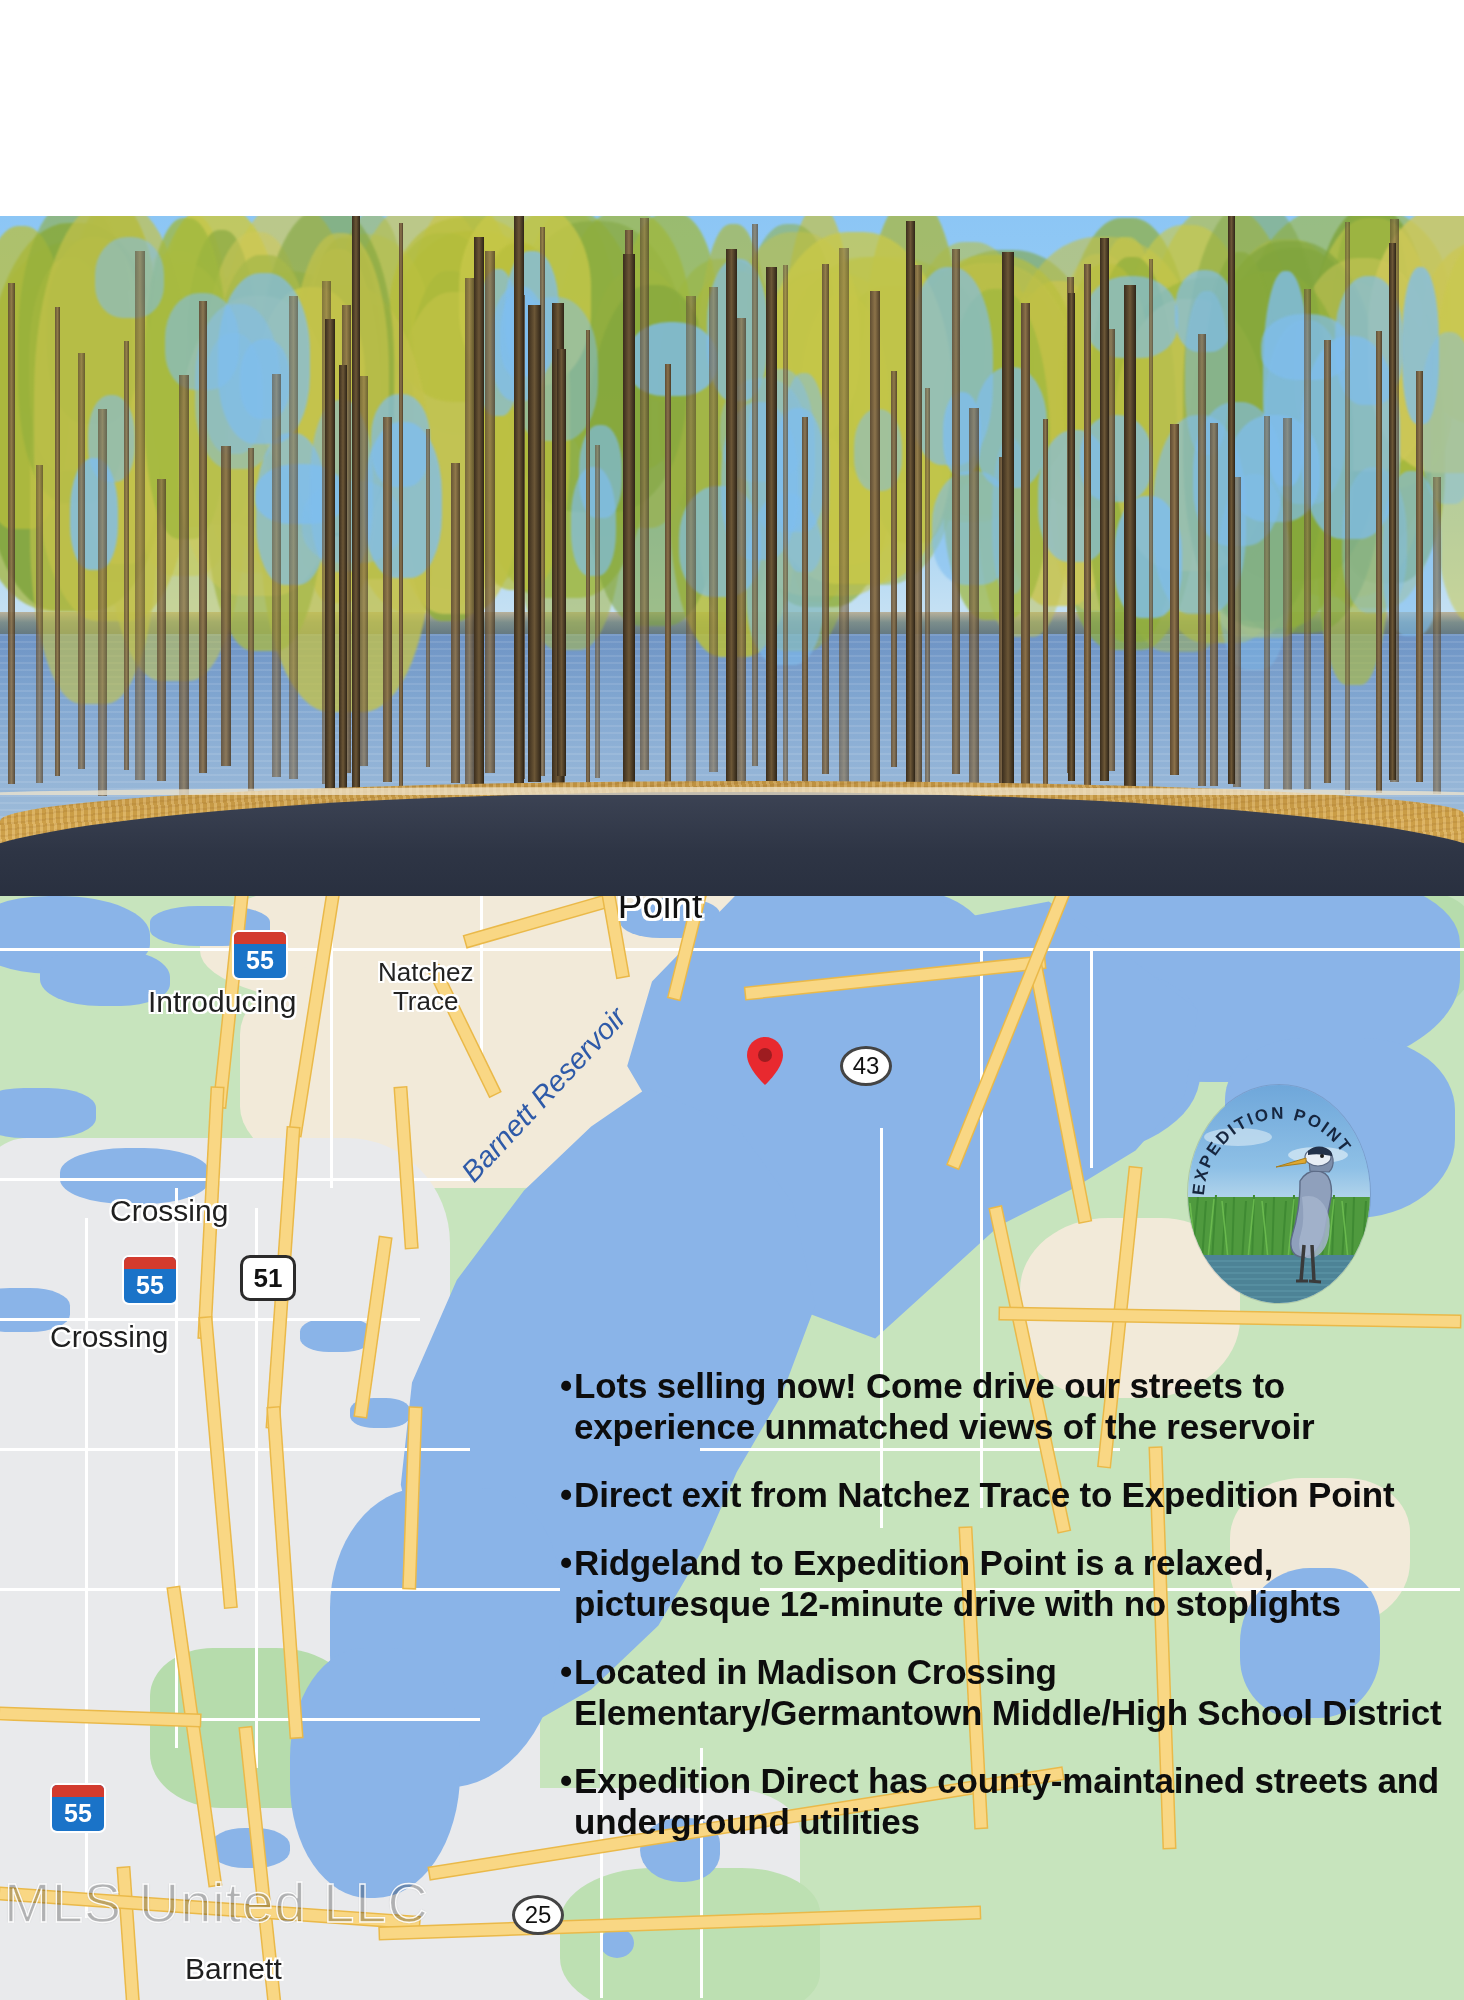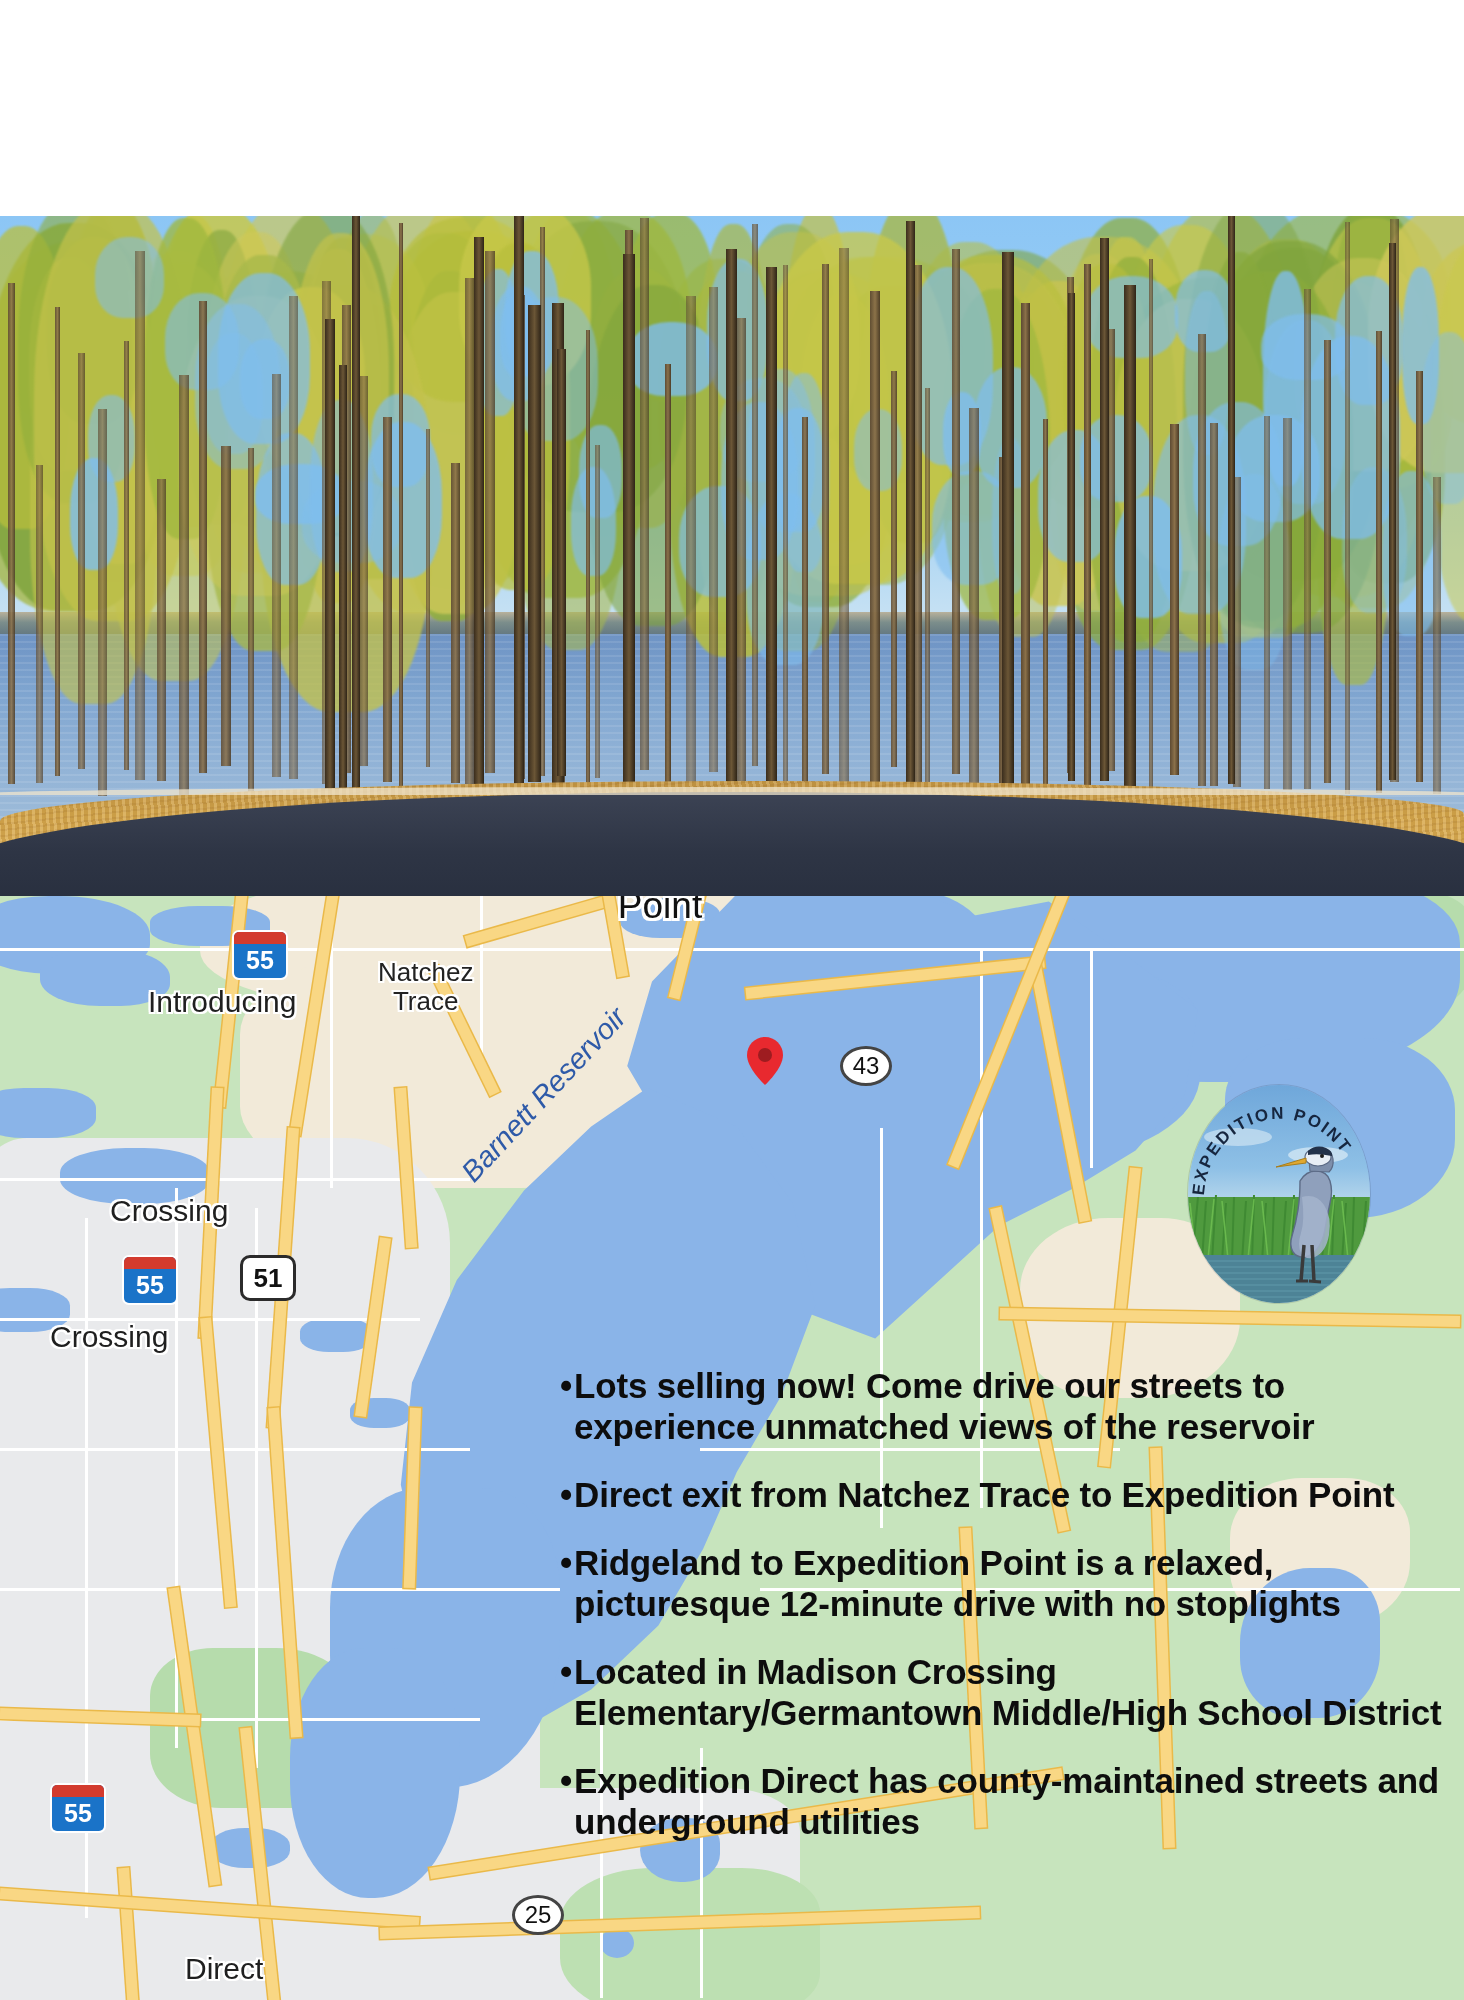--- a/index.html
+++ b/index.html
@@ -316,21 +316,21 @@
     <div class="shield-rd" style="left:840px;top:158px;">
         <span>43</span>
       </div>
     <div class="shield-rd" style="left:512px;top:1007px;">
         <span>25</span>
       </div>
 
     <div class="city-label" style="left:148px;top:97px;">Introducing</div>
     <div class="city-label" style="left:110px;top:306px;">Crossing</div>
     <div class="city-label" style="left:50px;top:432px;">Crossing</div>
-    <div class="city-label" style="left:185px;top:1064px;">Direct</div>
+    <div class="city-label" style="left:185px;top:1064px;">Barnett</div>
 
   </div>
 
   <div class="photo">
     <div class="photo-far-shore"></div>
     <div class="photo-lake"></div>
 
     <div class="trunks">
         <div class="canopy" style="left: 1137.78px; top: -9.59828px; width: 166.507px; height: 436.198px; background: rgb(185, 191, 60); opacity: 0.626284;"></div>
         <div class="canopy" style="left: 658.704px; top: 42.7454px; width: 129.12px; height: 267.365px; background: rgb(143, 174, 59); opacity: 0.52892;"></div>
@@ -677,15 +677,16 @@
     <div class="bullet">
       <span class="dot">•</span>
       <span class="txt">Located in Madison Crossing Elementary/Germantown Middle/High School District</span>
     </div>
     <div class="bullet">
       <span class="dot">•</span>
       <span class="txt">Expedition Direct has county-maintained streets and underground utilities</span>
     </div>
   </div>
 
+  <div class="watermark">MLS United LLC</div>
 
 
 </div>
 
 </body></html>

